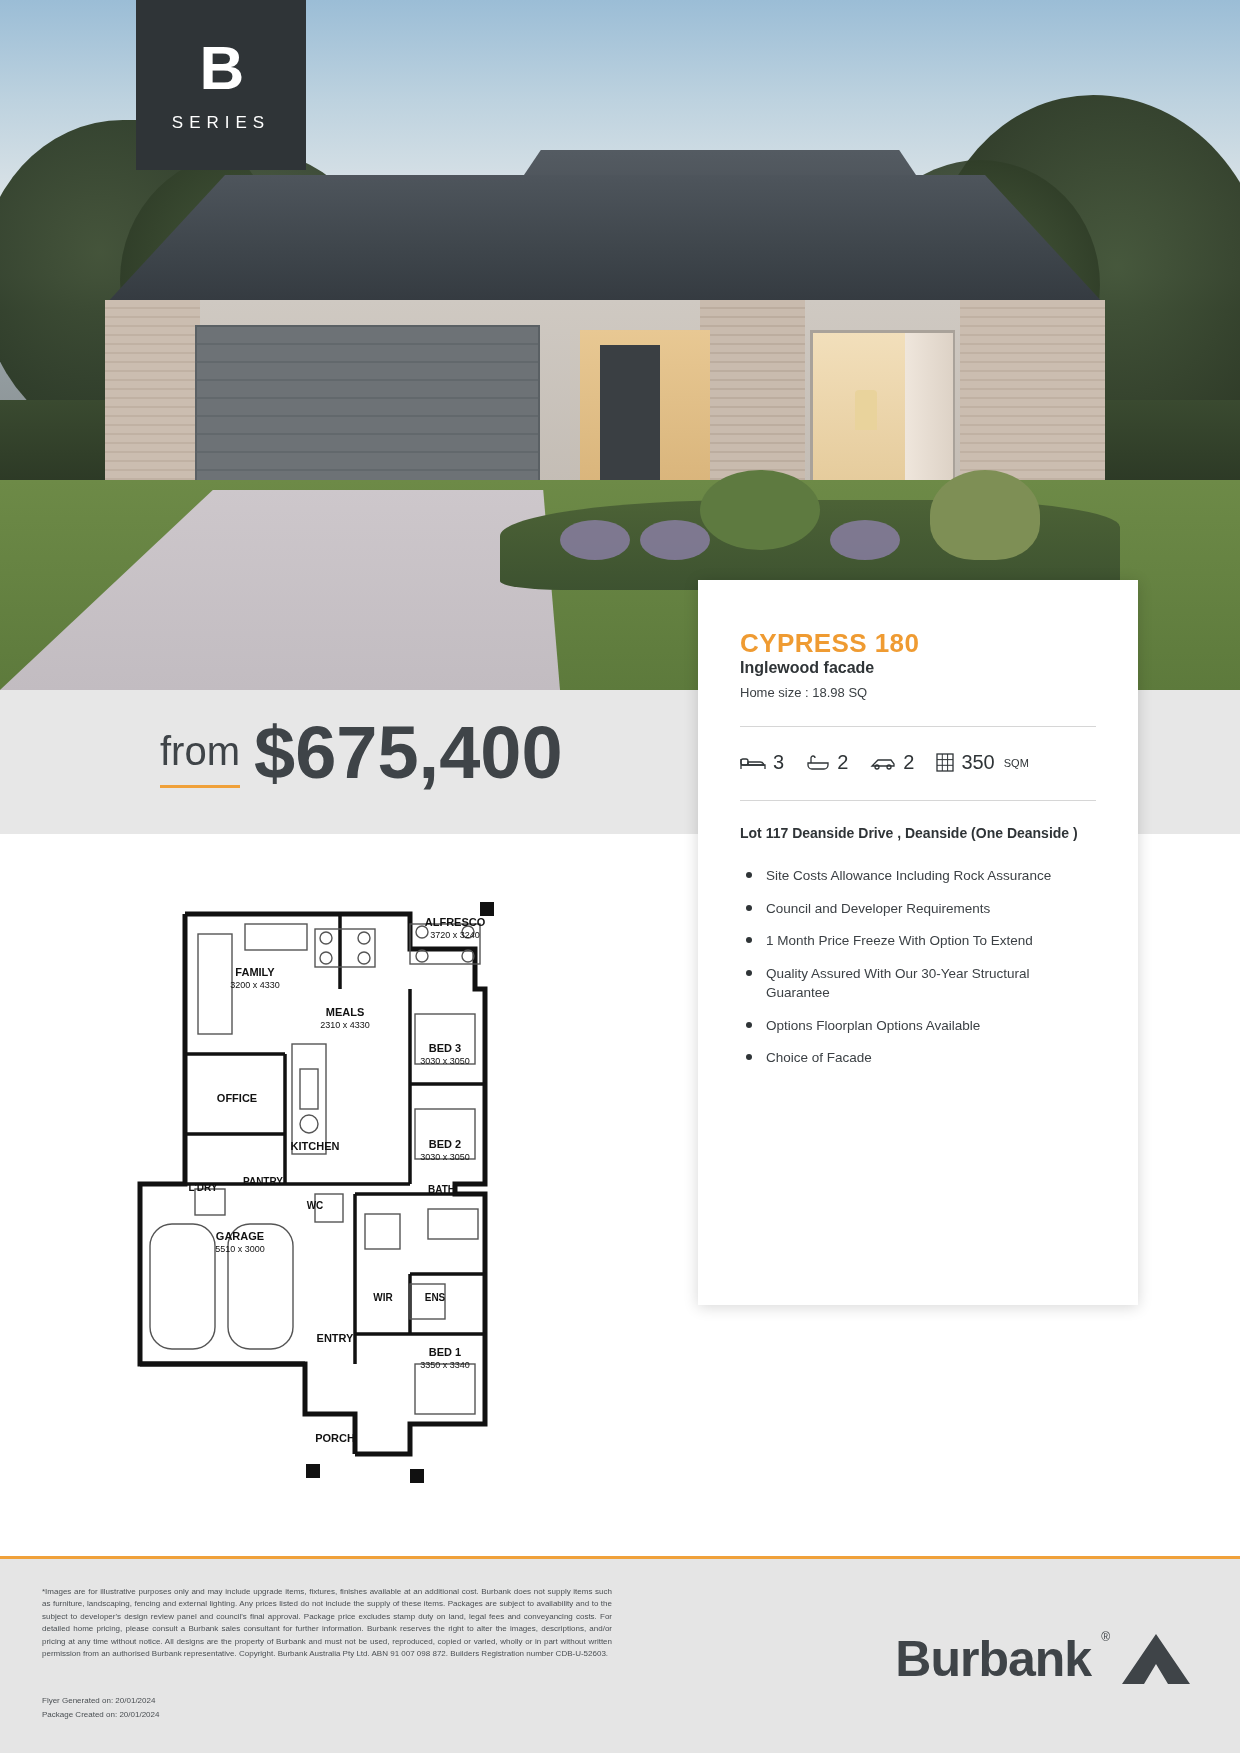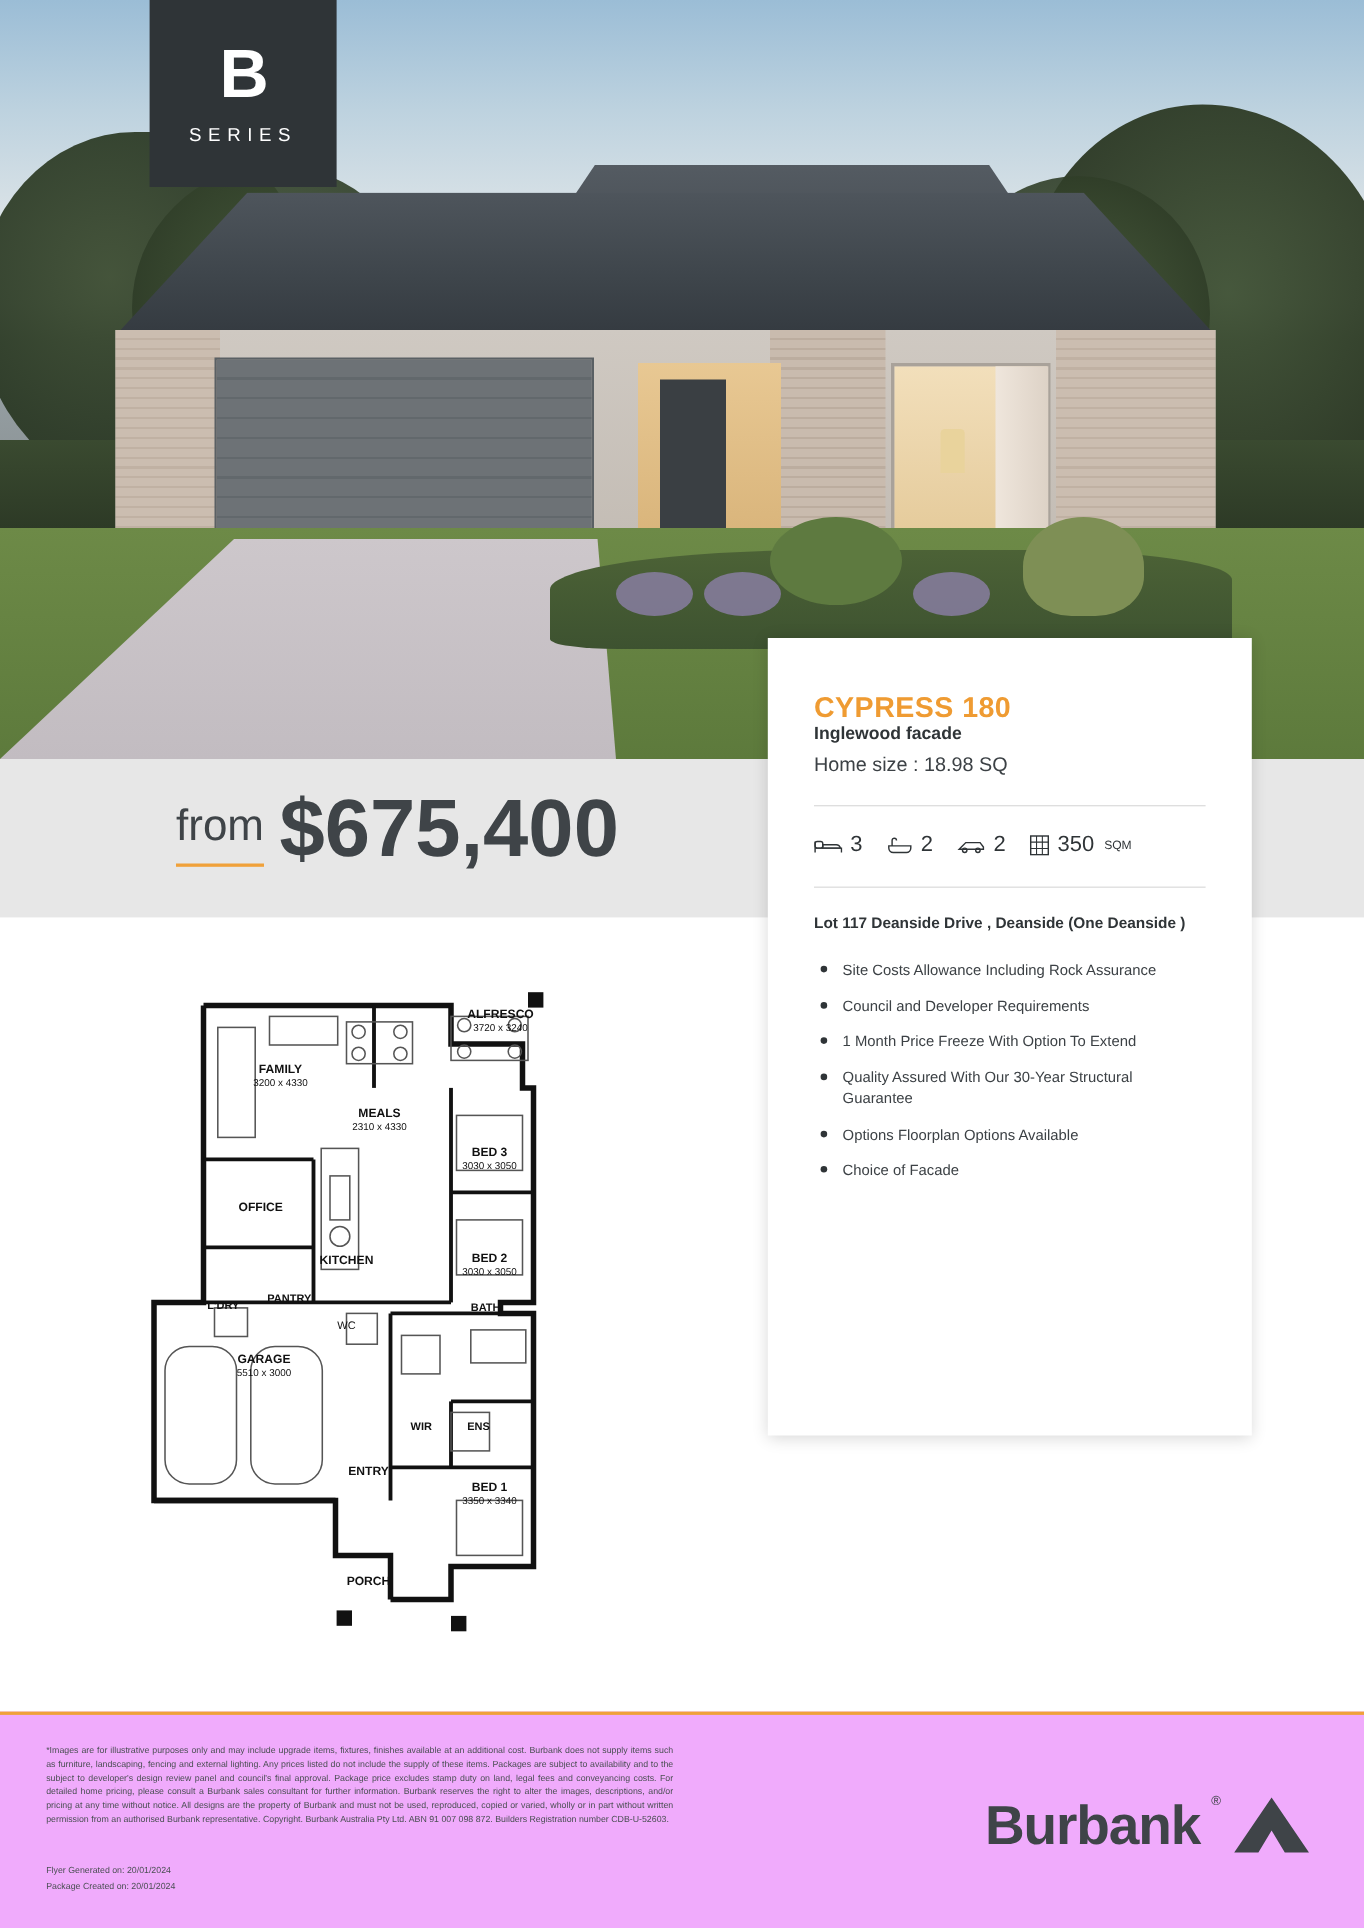--- a/index.html
+++ b/index.html
@@ -114,21 +114,21 @@
   .price-amount { font-size:74px; font-weight:bold; color:#3f4448; line-height:.95; }
 
   
   .card {
     position:absolute; left:698px; top:580px; width:440px; height:725px;
     background:#fff; box-shadow:0 2px 14px rgba(0,0,0,.16); z-index:6;
     padding:48px 42px 0 42px;
   }
   .card-title { color:#ef9b32; font-size:26px; font-weight:bold; letter-spacing:.4px; }
   .card-facade { font-size:16px; font-weight:bold; color:#2f3437; }
-  .card-size { margin-top:8px; font-size:18px; color:#3c4145; }
+  .card-size { margin-top:8px; font-size:13px; color:#3c4145; }
   .divider { margin:26px 0 0 0; height:1px; background:#d6d6d6; }
 
   .specs { display:flex; align-items:center; gap:22px; margin-top:24px; }
   .spec { display:flex; align-items:center; gap:7px; color:#2f3437; }
   .spec-val { font-size:20px; }
   .spec-val.small-unit { font-size:20px; }
   .unit { font-size:11px; margin-left:2px; }
   .divider2 { margin-top:26px; height:1px; background:#d6d6d6; }
 
   .lot { margin-top:22px; font-size:14px; font-weight:bold; color:#2f3437; line-height:1.5; }
@@ -141,21 +141,21 @@
     content:""; position:absolute; left:6px; top:6px; width:6px; height:6px;
     background:#2f3437; border-radius:50%;
   }
 
   
   .plan-wrap { position:absolute; left:0; top:834px; width:698px; height:720px; }
   .plan-svg { position:absolute; left:110px; top:60px; }
 
   
   .footer {
-    position:absolute; left:0; top:1556px; width:1240px; height:197px; background:#f0abfc;
+    position:absolute; left:0; top:1556px; width:1240px; height:197px; background:#e5e5e5;
   }
   .footer-rule { position:absolute; left:0; top:0; width:1240px; height:3px; background:#f0a13a; }
   .disclaimer {
     position:absolute; left:42px; top:30px; width:570px;
     font-size:8px; line-height:1.55; color:#4a4f53; text-align:justify;
   }
   .gen-lines { position:absolute; left:42px; top:138px; font-size:8px; line-height:1.7; color:#4a4f53; }
   .brand { position:absolute; right:48px; top:74px; display:flex; gap:10px; }
   .brand-text { font-size:50px; font-weight:bold; color:#3f4448; letter-spacing:-1px; }
   .brand-reg { font-size:12px; color:#3f4448; vertical-align:super; }
@@ -332,21 +332,21 @@
       <div style="position:absolute;left:290px;top:148px;font-size:11px;font-weight:bold;color:#111;text-align:center;width:90px">
         <span>BED 3</span><br><span style="font-weight:normal;font-size:9px">3030 x 3050</span>
       </div>
       <div style="position:absolute;left:82px;top:198px;font-size:11px;font-weight:bold;color:#111;width:90px;text-align:center"><span>OFFICE</span></div>
       <div style="position:absolute;left:160px;top:246px;font-size:11px;font-weight:bold;color:#111;width:90px;text-align:center"><span>KITCHEN</span></div>
       <div style="position:absolute;left:290px;top:244px;font-size:11px;font-weight:bold;color:#111;text-align:center;width:90px">
         <span>BED 2</span><br><span style="font-weight:normal;font-size:9px">3030 x 3050</span>
       </div>
       <div style="position:absolute;left:58px;top:288px;font-size:10px;font-weight:bold;color:#111;width:70px;text-align:center"><span>L'DRY</span></div>
       <div style="position:absolute;left:118px;top:282px;font-size:10px;font-weight:bold;color:#111;width:70px;text-align:center"><span>PANTRY</span></div>
-      <div style="position:absolute;left:185px;top:306px;font-size:10px;font-weight:normal;color:#111;width:40px;text-align:center"><span>WC</span></div>
+      <div style="position:absolute;left:185px;top:306px;font-size:10px;font-weight:bold;color:#111;width:40px;text-align:center"><span>WC</span></div>
       <div style="position:absolute;left:285px;top:290px;font-size:10px;font-weight:bold;color:#111;width:60px;text-align:right"><span>BATH</span></div>
       <div style="position:absolute;left:60px;top:336px;font-size:11px;font-weight:bold;color:#111;text-align:center;width:140px">
         <span>GARAGE</span><br><span style="font-weight:normal;font-size:9px">5510 x 3000</span>
       </div>
       <div style="position:absolute;left:248px;top:398px;font-size:10px;font-weight:bold;color:#111;width:50px;text-align:center"><span>WIR</span></div>
       <div style="position:absolute;left:300px;top:398px;font-size:10px;font-weight:bold;color:#111;width:50px;text-align:center"><span>ENS</span></div>
       <div style="position:absolute;left:190px;top:438px;font-size:11px;font-weight:bold;color:#111;width:70px;text-align:center"><span>ENTRY</span></div>
       <div style="position:absolute;left:290px;top:452px;font-size:11px;font-weight:bold;color:#111;text-align:center;width:90px">
         <span>BED 1</span><br><span style="font-weight:normal;font-size:9px">3350 x 3340</span>
       </div>

